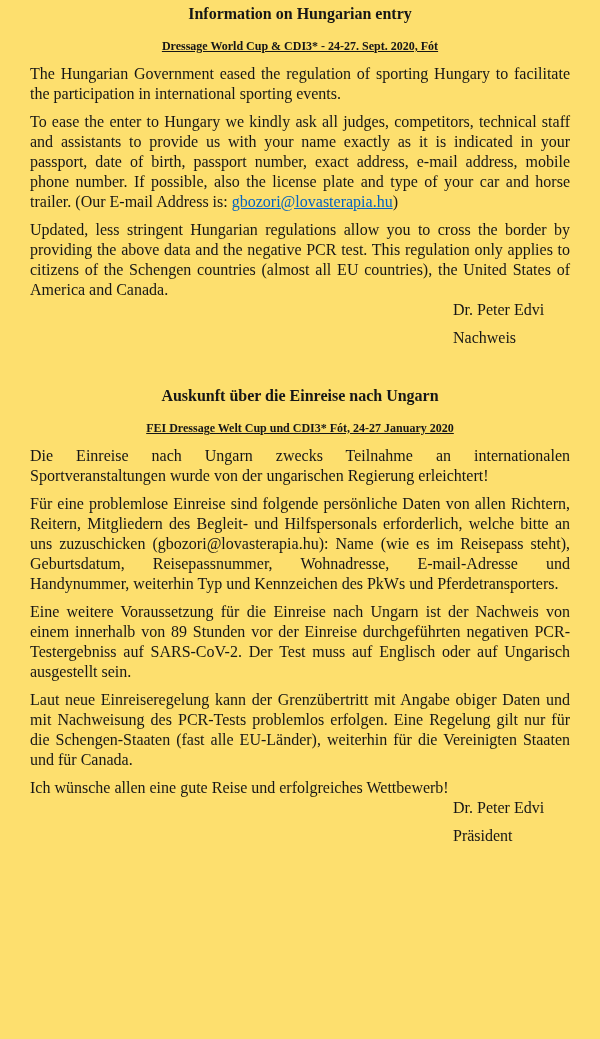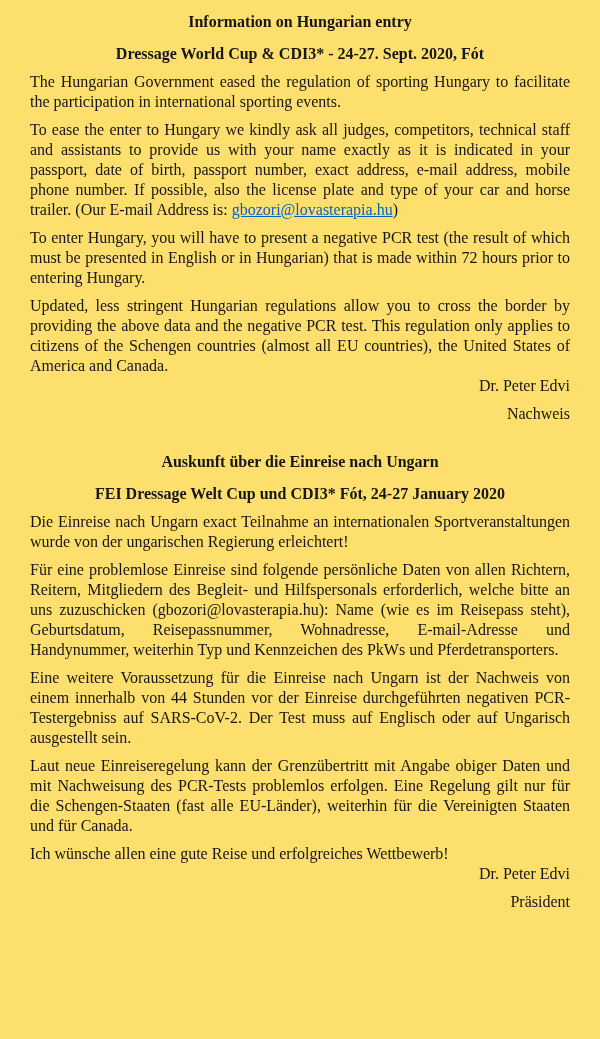--- a/index.html
+++ b/index.html
@@ -16,83 +16,83 @@
     height: 1039px;
     overflow: hidden;
     color: var(--text);
     font-family: "Liberation Serif", "DejaVu Serif", serif;
     font-size: 16px;
     line-height: 20px;
   }
   .page {
     width: 600px;
     height: 853px;
-    padding: 12px 30px 0 30px;
+    padding: 4px 30px 0 30px;
   }
   .doc-title {
     text-align: center;
     font-weight: bold;
     font-size: 16px;
     line-height: 20px;
     margin-bottom: 12px;
   }
   .doc-subtitle {
     text-align: center;
     font-weight: bold;
-    font-size: 16px;
+    font-size: 12px;
     line-height: 20px;
     margin-bottom: 8px;
+    text-decoration: underline;
   }
   .para {
     text-align: justify;
     margin-bottom: 8px;
   }
   .para:last-of-type { margin-bottom: 0; }
   a.email-link {
     color: var(--link);
     text-decoration: underline;
     cursor: pointer;
   }
   .signature {
     margin-left: 423px;
     margin-bottom: 8px;
-    text-align: right;
+    text-align: left;
     white-space: nowrap;
   }
   .section-de {
-    margin-top: 28px;
+    margin-top: 38px;
   }
 </style>
 </head>
 <body>
 
 <div class="page">
 
   <div>
     <div class="doc-title">Information on Hungarian entry</div>
     <div class="doc-subtitle">Dressage World Cup &amp; CDI3* - 24-27. Sept. 2020, Fót</div>
 
     <p class="para">The Hungarian Government eased the regulation of sporting Hungary to facilitate the participation in international sporting events.</p>
 
     <p class="para"><span>To ease the enter to Hungary we kindly ask all judges, competitors, technical staff and assistants to provide us with your name exactly as it is indicated in your passport, date of birth, passport number, exact address, e-mail address, mobile phone number. If possible, also the license plate and type of your car and horse trailer. (Our E-mail Address is: </span><a class="email-link" href="#">gbozori@lovasterapia.hu</a><span>)</span></p>
 
-    <p class="para">To enter Hungary, you will have to present a negative PCR test (the result of which must be presented in English or in Hungarian) that is made within 72 hours prior to entering Hungary.</p>
     <p class="para">Updated, less stringent Hungarian regulations allow you to cross the border by providing the above data and the negative PCR test. This regulation only applies to citizens of the Schengen countries (almost all EU countries), the United States of America and Canada.</p>
 
     <div class="signature">Dr. Peter Edvi</div>
     <div class="signature">Nachweis</div>
   </div>
 
   <div class="section-de">
     <div class="doc-title">Auskunft über die Einreise nach Ungarn</div>
     <div class="doc-subtitle">FEI Dressage Welt Cup und CDI3* Fót, 24-27 January 2020</div>
 
-    <p class="para">Die Einreise nach Ungarn exact Teilnahme an internationalen Sportveranstaltungen wurde von der ungarischen Regierung erleichtert!</p>
+    <p class="para">Die Einreise nach Ungarn zwecks Teilnahme an internationalen Sportveranstaltungen wurde von der ungarischen Regierung erleichtert!</p>
     <p class="para">Für eine problemlose Einreise sind folgende persönliche Daten von allen Richtern, Reitern, Mitgliedern des Begleit- und Hilfspersonals erforderlich, welche bitte an uns zuzuschicken (gbozori@lovasterapia.hu): Name (wie es im Reisepass steht), Geburtsdatum, Reisepassnummer, Wohnadresse, E-mail-Adresse und Handynummer, weiterhin Typ und Kennzeichen des PkWs und Pferdetransporters.</p>
-    <p class="para">Eine weitere Voraussetzung für die Einreise nach Ungarn ist der Nachweis von einem innerhalb von 44 Stunden vor der Einreise durchgeführten negativen PCR-Testergebniss auf SARS-CoV-2. Der Test muss auf Englisch oder auf Ungarisch ausgestellt sein.</p>
+    <p class="para">Eine weitere Voraussetzung für die Einreise nach Ungarn ist der Nachweis von einem innerhalb von 89 Stunden vor der Einreise durchgeführten negativen PCR-Testergebniss auf SARS-CoV-2. Der Test muss auf Englisch oder auf Ungarisch ausgestellt sein.</p>
     <p class="para">Laut neue Einreiseregelung kann der Grenzübertritt mit Angabe obiger Daten und mit Nachweisung des PCR-Tests problemlos erfolgen. Eine Regelung gilt nur für die Schengen-Staaten (fast alle EU-Länder), weiterhin für die Vereinigten Staaten und für Canada.</p>
     <p class="para">Ich wünsche allen eine gute Reise und erfolgreiches Wettbewerb!</p>
 
     <div class="signature">Dr. Peter Edvi</div>
     <div class="signature">Präsident</div>
   </div>
 
 </div>
 
 </body></html>

